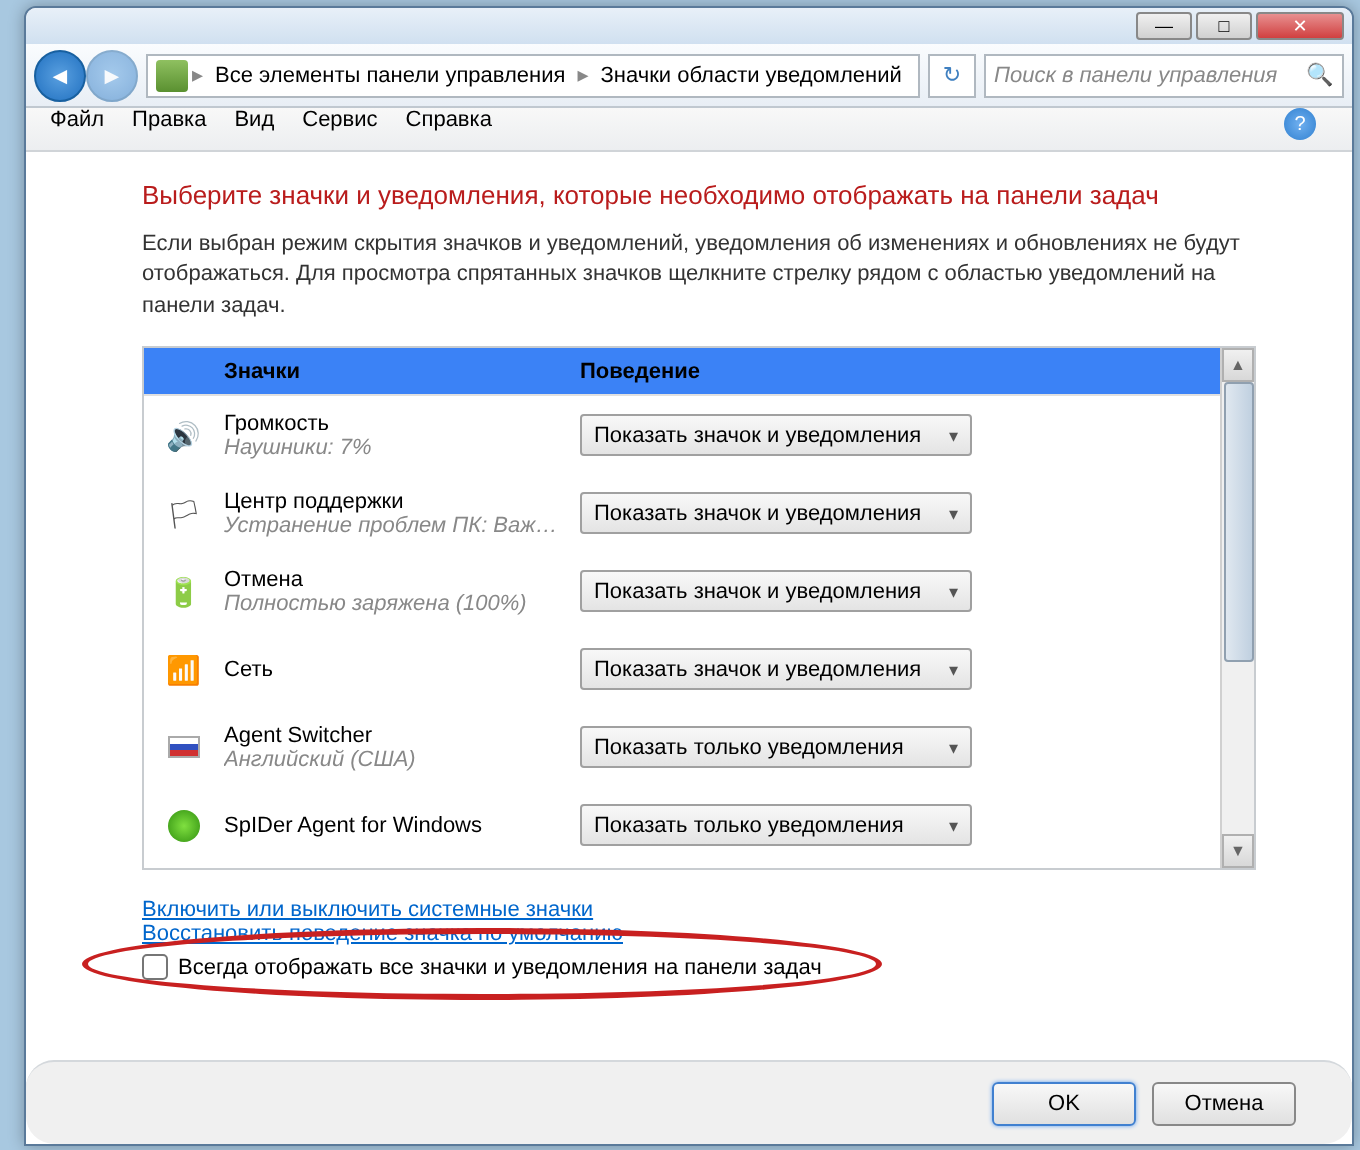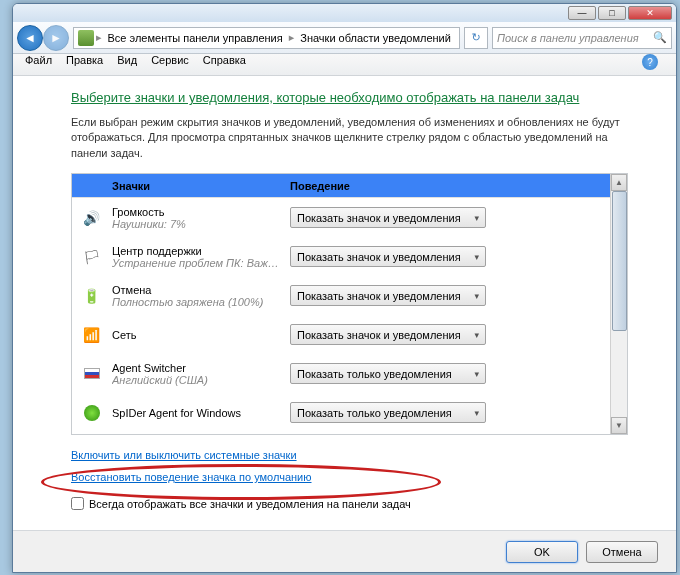--- a/index.html
+++ b/index.html
@@ -23,21 +23,21 @@
 .bc-item { padding: 2px 4px; }
 .refresh { width: 24px; height: 22px; border: 1px solid #b0b8c0; background: #fff; display: flex; align-items: center; justify-content: center; font-size: 11px; color: #4080c0; }
 .searchbox { width: 180px; height: 22px; background: #fff; border: 1px solid #b0b8c0; display: flex; align-items: center; padding: 0 4px; font-size: 11px; color: #888; font-style: italic; }
 .searchbox .mag { margin-left: auto; color: #4080c0; font-style: normal; }
 
 .menubar { height: 22px; background: linear-gradient(#f8f8f8,#eceef0); border-bottom: 1px solid #d0d4d8; display: flex; padding: 0 12px; gap: 14px; font-size: 11px; }
 .menubar span { cursor: default; }
 .help-icon { margin-left: auto; width: 16px; height: 16px; border-radius: 50%; background: radial-gradient(#70b0f0,#3080d0); color: #fff; font-size: 10px; display: flex; align-items: center; justify-content: center; margin-right: 6px; }
 
 .content { padding: 14px 48px 10px 58px; }
-.heading { color: #15803d; font-size: 13px; font-weight: normal; margin-bottom: 10px; text-decoration: underline; }
+.heading { color: #b91c1c; font-size: 13px; font-weight: normal; margin-bottom: 10px; }
 .desc { font-size: 11px; color: #333; line-height: 1.4; margin-bottom: 12px; }
 
 .list-frame { border: 1px solid #c8ccd0; height: 262px; overflow: hidden; position: relative; background: #fff; }
 .list-header { display: flex; height: 24px; border-bottom: 1px solid #e0e0e0; font-size: 11px; font-weight: bold; align-items: center; background: #3b82f6; }
 .col-icon { width: 218px; padding-left: 40px; }
 .col-behavior { flex: 1; }
 .scrollbar { position: absolute; right: 0; top: 0; width: 17px; height: 100%; background: #f0f0f0; border-left: 1px solid #d0d0d0; }
 .scroll-btn { height: 17px; background: linear-gradient(#f0f0f0,#d8d8d8); border: 1px solid #b0b0b0; font-size: 8px; display: flex; align-items: center; justify-content: center; color: #666; }
 .scroll-thumb { position: absolute; top: 17px; width: 15px; left: 1px; height: 140px; background: linear-gradient(90deg,#e0e8f0,#c0d0e0); border: 1px solid #90a0b0; border-radius: 2px; }
 .scroll-down { position: absolute; bottom: 0; width: 100%; }
@@ -50,27 +50,27 @@
 .row-sub { font-size: 11px; color: #888; font-style: italic; white-space: nowrap; overflow: hidden; text-overflow: ellipsis; max-width: 170px; }
 .row-select { width: 200px; }
 .combo { width: 196px; height: 21px; background: linear-gradient(#f8f8f8,#e4e4e4); border: 1px solid #a0a0a0; border-radius: 2px; font-size: 11px; display: flex; align-items: center; padding: 0 6px; position: relative; }
 .combo::after { content: "▾"; position: absolute; right: 6px; color: #555; font-size: 9px; }
 
 .ic-vol { color: #777; } .ic-flag { color: #555; } .ic-bat { color: #888; } .ic-net { color: #777; }
 .ic-flag-ru { width: 16px; height: 11px; background: linear-gradient(#fff 33%,#3050c0 33%,#3050c0 66%,#d03030 66%); border: 1px solid #aaa; }
 .ic-spider { width: 16px; height: 16px; background: radial-gradient(#80e040,#309010); border-radius: 50%; }
 
 .links { margin-top: 14px; font-size: 11px; }
-.link { color: #0066cc; text-decoration: underline; cursor: pointer; display: inline-block; margin-bottom: 10px; }
+.link { color: #0066cc; text-decoration: underline; cursor: pointer; display: inline-block; margin-bottom: 0; }
 .highlight-oval { position: absolute; border: 3px solid #c82020; border-radius: 50%/50%; width: 400px; height: 36px; left: 28px; top: 460px; pointer-events: none; }
 
 .checkbox-row { display: flex; align-items: center; gap: 5px; font-size: 11px; margin-top: 4px; }
 .checkbox-row input { width: 13px; height: 13px; }
 
-.footer { position: absolute; bottom: 0; left: 0; right: 0; height: 42px; background: #f0f0f0; border-top: 1px solid #d4d8dc; display: flex; align-items: center; justify-content: flex-end; padding-right: 18px; gap: 8px; }
+.footer { position: absolute; bottom: 0; left: 0; right: 0; height: 42px; background: #f0f0f0; border-top: 1px solid #d4d8dc; display: flex; align-items: center; justify-content: flex-end; padding-right: 28px; gap: 8px; border-radius: 14px; }
 .btn { min-width: 72px; height: 22px; background: linear-gradient(#f8f8f8,#e0e0e0); border: 1px solid #888; border-radius: 3px; font-size: 11px; display: flex; align-items: center; justify-content: center; }
 .btn-ok { border-color: #4080d0; box-shadow: 0 0 2px #60a0f0; }
 </style>
 </head>
 <body>
 
 <div class="window">
 
   <div class="titlebar">
     <div class="win-btn win-min">—</div>

